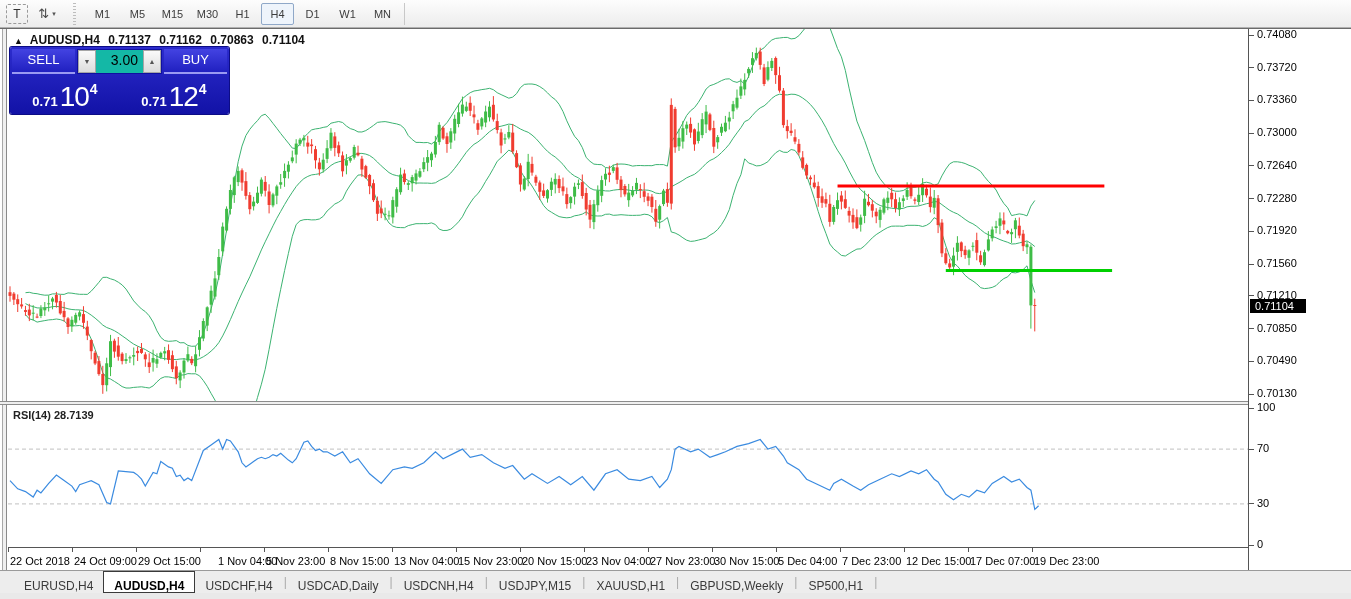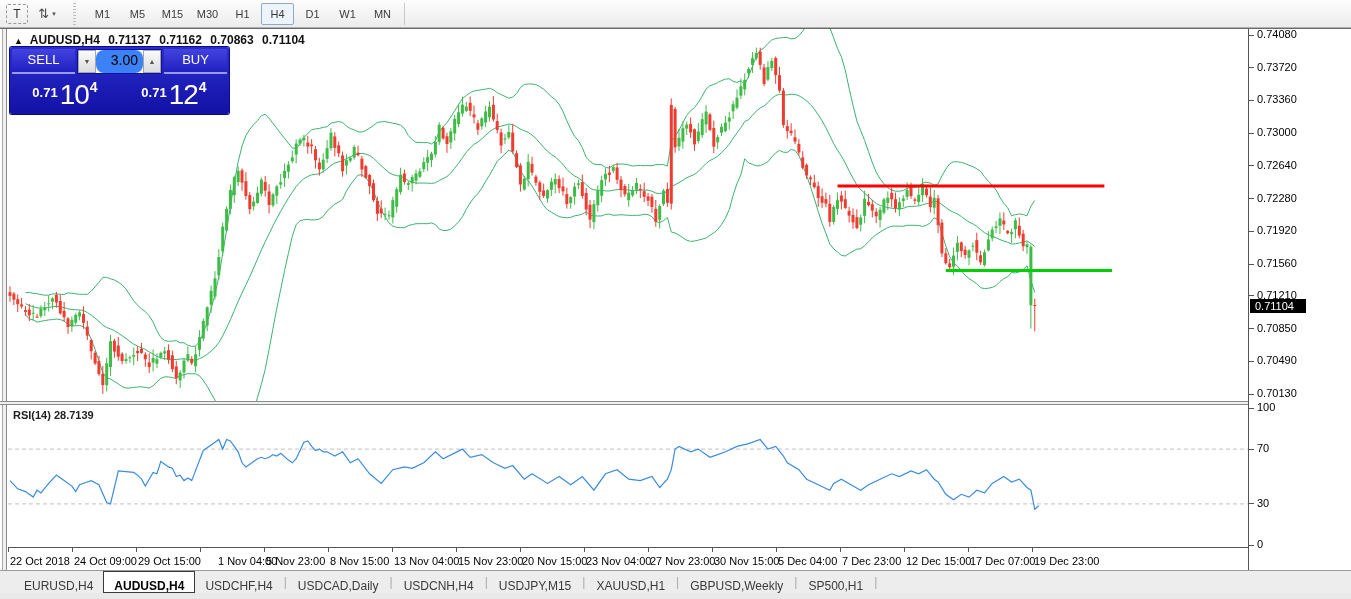--- a/index.html
+++ b/index.html
@@ -64,23 +64,23 @@
                  background:linear-gradient(#2c2ccd,#1212a6); padding:2px; border-radius:2px;
                  box-shadow:0 0 0 1px #0c0c86; }
   .tp-row1 { display:flex; gap:2px; height:25px; }
   .trade-btn { width:63px; background:linear-gradient(#4343e2,#2020c0); color:#fff; font-size:13px;
                text-align:center; line-height:22px; border-bottom:2px solid #9a9af2; }
   .lot-group { flex:1; display:flex; background:#fff; border:1px solid #1010a0; }
   .spin { width:18px; display:flex; align-items:center; justify-content:center;
           background:linear-gradient(#fafafa,#dcdcdc); border:1px solid #a6a6a6; color:#555; }
   .spin span { font-size:7px; }
   .lot-field { flex:1; text-align:right; padding-right:5px; font-size:14px; line-height:21px; color:#000;
-               background:#3b82f6;border-radius:8px; }
+               background:#14b8a6; }
   .tp-row2 { display:flex; gap:3px; margin-top:2px; height:38px; }
-  .price-box { width:106px; display:flex; align-items:center; justify-content:center; color:#fff; }
+  .price-box { width:106px; display:flex; align-items:flex-end; justify-content:center; color:#fff; }
   .pb-small { font-size:13px; font-weight:700; margin:0 2px 5px 0; }
   .pb-big   { font-size:28px; font-weight:400; line-height:34px; letter-spacing:-1px; }
   .pb-sup   { font-size:14px; font-weight:600; margin:0 0 17px 1px; }
 
   
   .tab-bar { position:absolute; left:0; top:542px; width:1351px; height:23px; background:#ededed;
              border-top:1px solid #9a9a9a; display:flex; align-items:center; padding-left:14px;
              font-size:12px; color:#3a3a3a; z-index:7; }
   .tab { padding:4px 10px; height:21px; line-height:20px; white-space:nowrap; }
   .tab.active { background:#fff; border:1px solid #3a3a3a; font-weight:700; color:#000;

